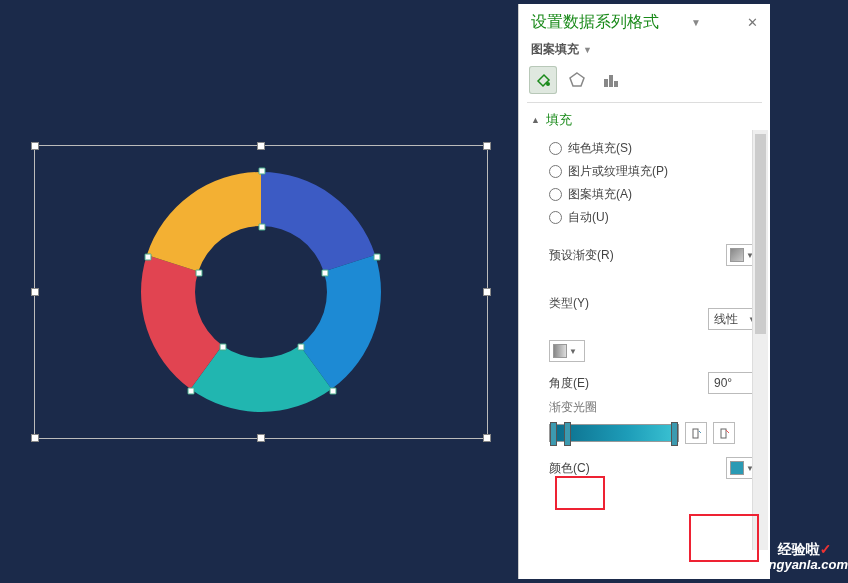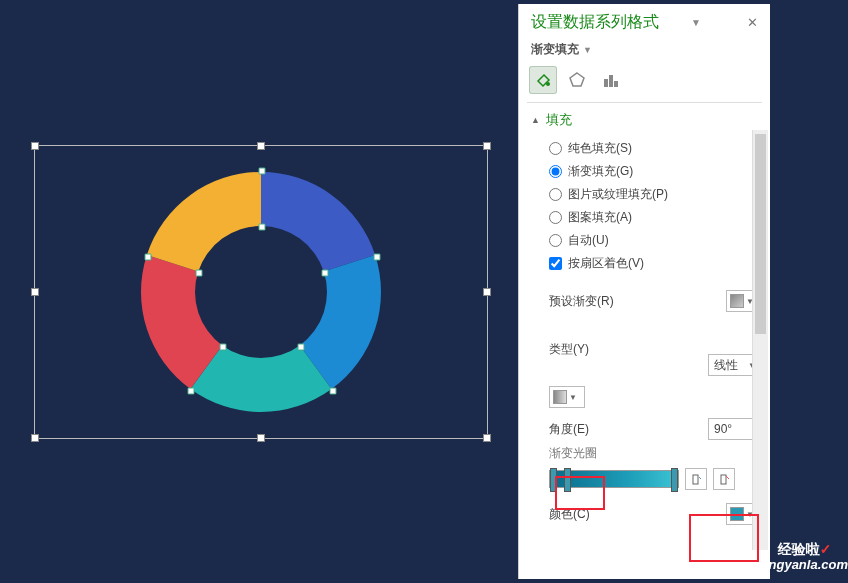--- a/index.html
+++ b/index.html
@@ -324,21 +324,21 @@
 </div>
 
 <div class="panel">
   <div class="panel-header">
     <span class="panel-title">设置数据系列格式</span>
     <span style="color:#888;font-size:10px;">▼</span>
     <span class="close-btn" style="margin-left:14px;">✕</span>
   </div>
 
   <div class="series-label">
-    <span>渐变填充</span>
+    <span>图案填充</span>
     <span class="dropdown-arrow">▼</span>
   </div>
 
   <div class="icon-tabs">
     <div class="icon-tab active">
       <svg width="18" height="18">
           <path d="M4 10 L10 4 L15 9 L9 15 Z" fill="none" stroke="#1a8a1a" stroke-width="1.5"></path>
           <circle cx="14" cy="13" r="2" fill="#1a8a1a"></circle>
         </svg>
     </div>
@@ -360,41 +360,33 @@
 
   <div class="section-header">
     <span class="tri">▲</span>
     <span>填充</span>
   </div>
 
   <div class="fill-options">
     <label class="radio-row">
         <input type="radio" name="fill" style="">
         <span>纯色填充(S)</span>
-      </label>
-    <label class="radio-row">
-        <input type="radio" name="fill" checked="" style="">
-        <span>渐变填充(G)</span>
       </label>
     <label class="radio-row">
         <input type="radio" name="fill" style="">
         <span>图片或纹理填充(P)</span>
       </label>
     <label class="radio-row">
         <input type="radio" name="fill" style="">
         <span>图案填充(A)</span>
       </label>
     <label class="radio-row">
         <input type="radio" name="fill" style="">
         <span>自动(U)</span>
       </label>
-    <label class="check-row">
-        <input type="checkbox" checked="" style="">
-        <span>按扇区着色(V)</span>
-      </label>
   </div>
 
   <div class="grad-settings">
     <div class="setting-row">
       <span class="setting-label">预设渐变(R)</span>
       <span class="color-btn">
           <span class="color-swatch"></span>
           <span class="mini-arrow">▼</span>
         </span>
     </div>

